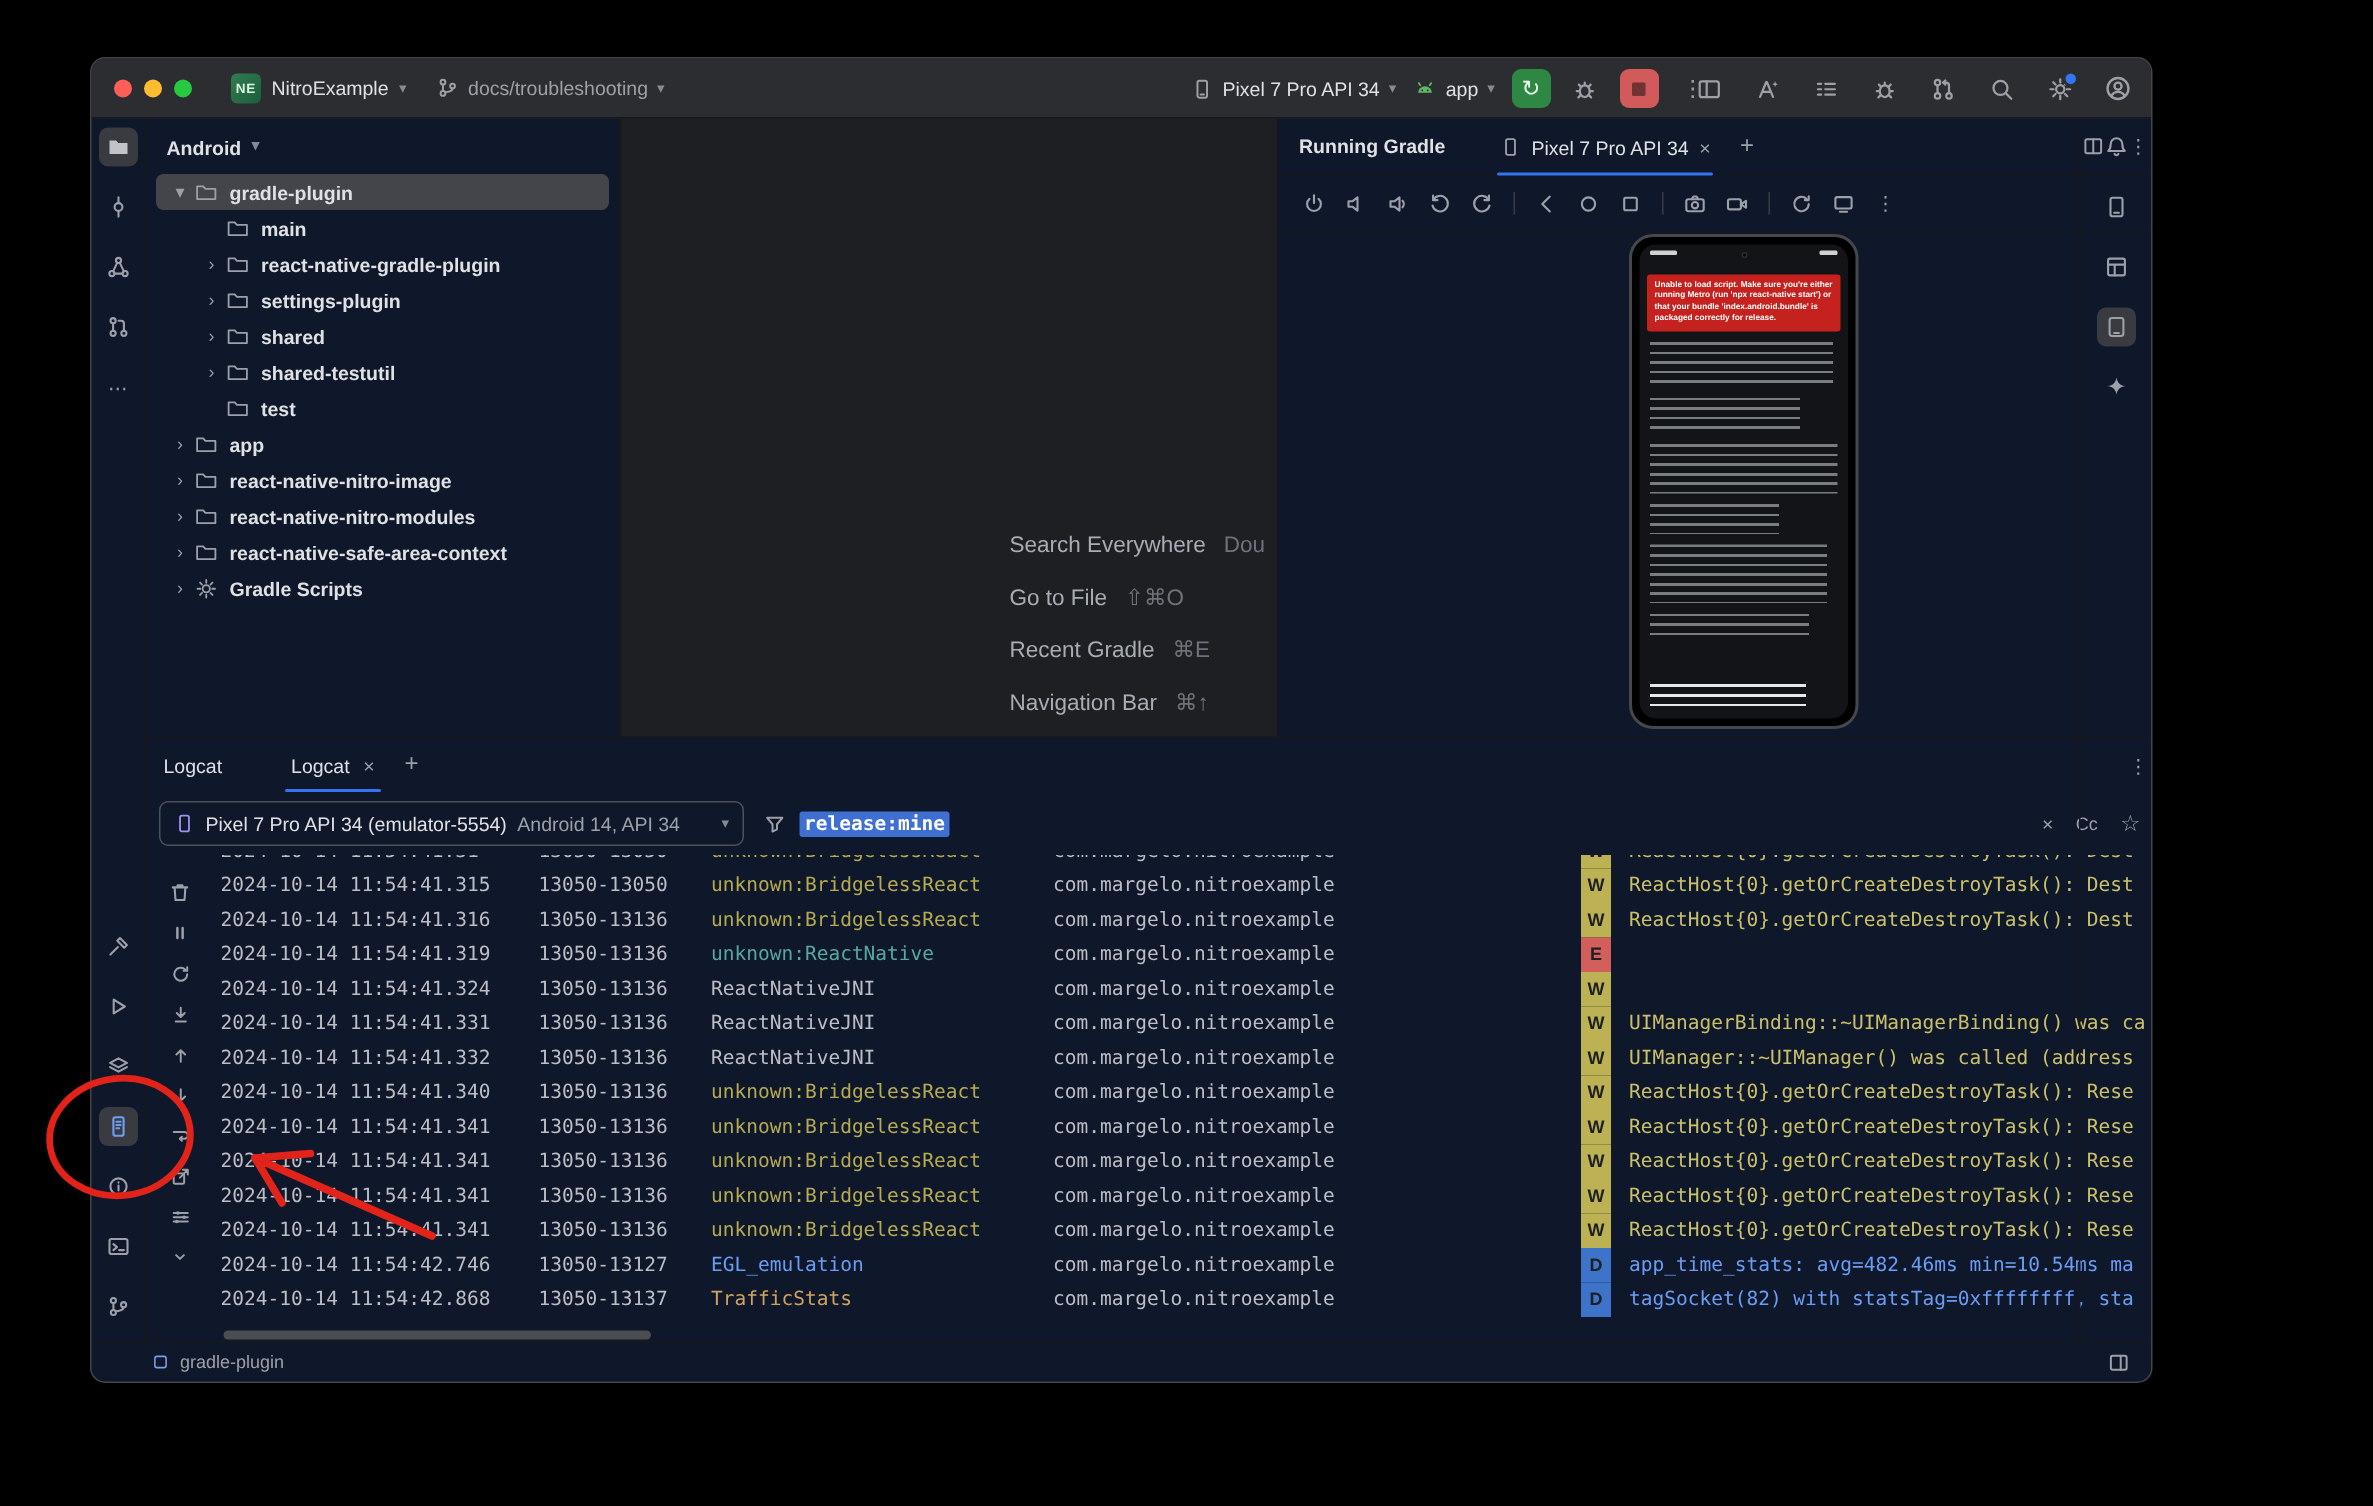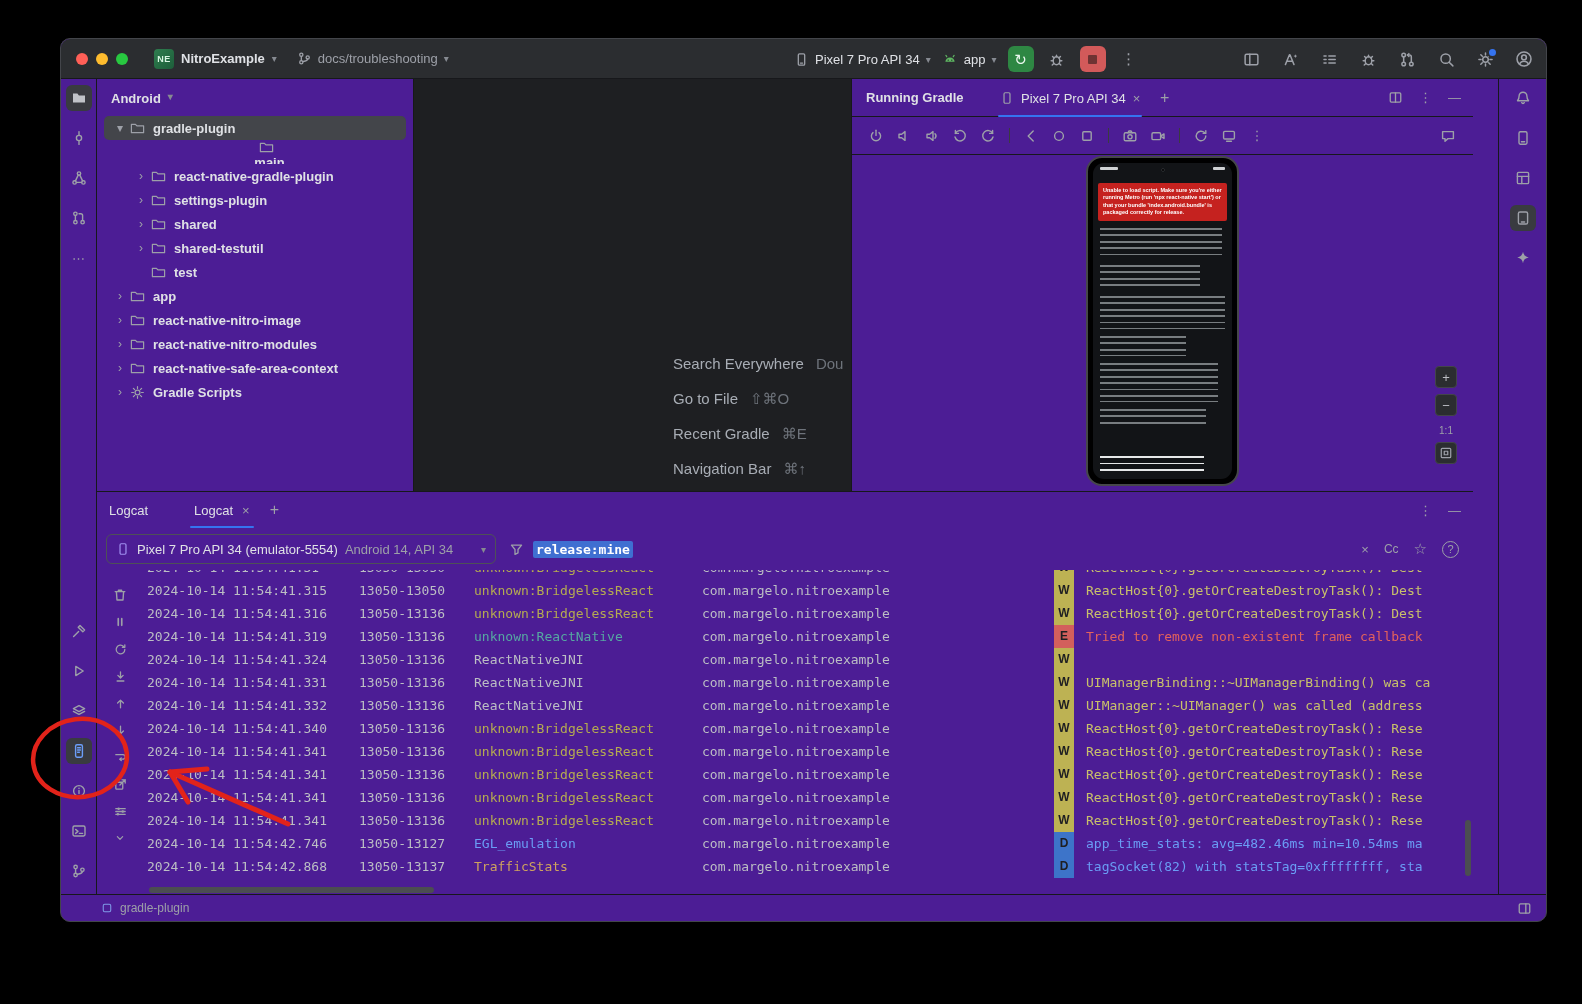--- a/index.html
+++ b/index.html
@@ -1,28 +1,28 @@
 <!DOCTYPE html>
 <html><head>
 <meta charset="utf-8">
 <style>
 *{margin:0;padding:0;box-sizing:border-box}
 html,body{background:#000}
 body{width:1582px;height:1004px;position:relative;overflow:hidden;font-family:"Liberation Sans",sans-serif;color:#dfe1e5;font-size:13px}
 svg{display:block}
 .svgi{stroke:#9da0a8;fill:none;stroke-width:1.4;stroke-linecap:round;stroke-linejoin:round}
-.window{position:absolute;left:60px;top:38px;width:1487px;height:884px;background:#4c1d95;border:1px solid #43454a;border-radius:10px;overflow:hidden;box-shadow:0 24px 70px rgba(0,0,0,.7)}
+.window{position:absolute;left:60px;top:38px;width:1375px;height:884px;background:#0f172a;border:1px solid #43454a;border-radius:10px;overflow:hidden;box-shadow:0 24px 70px rgba(0,0,0,.7)}
 
 .titlebar{position:absolute;left:0;top:0;right:0;height:40px;background:#2b2d30;border-bottom:1px solid #17181b;display:flex;align-items:center;z-index:5}
 .traffic{display:flex;gap:8px;padding-left:15px}
 .tl{width:12px;height:12px;border-radius:50%}
 .tl.red{background:#ff5f57}.tl.yellow{background:#febc2e}.tl.green{background:#28c840}
 .proj-chip{display:flex;align-items:center;gap:7px;margin-left:26px}
 .ne-badge{width:20px;height:20px;border-radius:4px;background:linear-gradient(135deg,#2f7d4f,#1d5e3a);color:#d8f5e2;font-size:9px;font-weight:bold;display:flex;align-items:center;justify-content:center;letter-spacing:.5px}
-.proj-name{font-weight:700}
+.proj-name{font-weight:400}
 .chev{color:#868a91;font-size:10px}
 .branch-chip{display:flex;align-items:center;gap:6px;margin-left:20px;color:#9da0a8}
 .tb-center{position:absolute;left:733px;top:0;height:40px;display:flex;align-items:center;gap:11px}
 .chip{display:flex;align-items:center;gap:6px}
 .run-btn{width:26px;height:26px;border-radius:6px;background:#2e8743;color:#eaf8ee;border:none;font-size:15px;line-height:1;display:flex;align-items:center;justify-content:center}
 .icon-btn{width:24px;height:24px;display:flex;align-items:center;justify-content:center;background:none;border:none;color:#9da0a8;font-size:15px}
 .stop-btn{width:26px;height:26px;border-radius:6px;background:#d25a5a;border:none;display:flex;align-items:center;justify-content:center}
 .stop-sq{width:9px;height:9px;background:rgba(30,20,20,.55);border-radius:1px}
 .tb-right{position:absolute;right:12px;top:0;height:40px;display:flex;align-items:center;gap:19px}
 .tbi{width:20px;height:20px;display:flex;align-items:center;justify-content:center;position:relative;color:#9da0a8}
@@ -348,21 +348,21 @@
     <div>
         <div class="tree-row sel" style="padding-left: 8px;">
           <span class="tree-chev">▾</span>
           <span class="tree-ico">
             <svg width="15" height="15" viewBox="0 0 16 16">
               <path d="M1.5 3.5h4.3l1.6 1.8h7.1v7.2h-13z" fill="none" stroke="#9da0a8" stroke-width="1.3" stroke-linejoin="round"></path>
             </svg>
           </span>
           <span class="tree-label">gradle-plugin</span>
         </div>
-        <div class="tree-row" style="padding-left: 29px; flex-direction: column;">
+        <div class="tree-row" style="padding-left: 29px;">
           <span class="tree-chev"></span>
           <span class="tree-ico">
             <svg width="15" height="15" viewBox="0 0 16 16">
               <path d="M1.5 3.5h4.3l1.6 1.8h7.1v7.2h-13z" fill="none" stroke="#9da0a8" stroke-width="1.3" stroke-linejoin="round"></path>
             </svg>
           </span>
           <span class="tree-label">main</span>
         </div>
         <div class="tree-row" style="padding-left: 29px;">
           <span class="tree-chev">›</span>
@@ -739,21 +739,20 @@
             <span class="lr-pkg">com.margelo.nitroexample</span>
             <span class="lr-badge lv-W">W</span>
             <span class="lr-msg lm-W">ReactHost{0}.getOrCreateDestroyTask(): Dest</span>
           </div>
           <div class="log-row">
             <span class="lr-time">2024-10-14 11:54:41.319</span>
             <span class="lr-pid">13050-13136</span>
             <span class="lr-tag tc-teal">unknown:ReactNative</span>
             <span class="lr-pkg">com.margelo.nitroexample</span>
             <span class="lr-badge lv-E">E</span>
-            <span class="lr-msg lm-E">Tried to remove non-existent frame callback</span>
           </div>
           <div class="log-row">
             <span class="lr-time">2024-10-14 11:54:41.324</span>
             <span class="lr-pid">13050-13136</span>
             <span class="lr-tag tc-gray">ReactNativeJNI</span>
             <span class="lr-pkg">com.margelo.nitroexample</span>
             <span class="lr-badge lv-W">W</span>
           </div>
           <div class="log-row">
             <span class="lr-time">2024-10-14 11:54:41.331</span>

